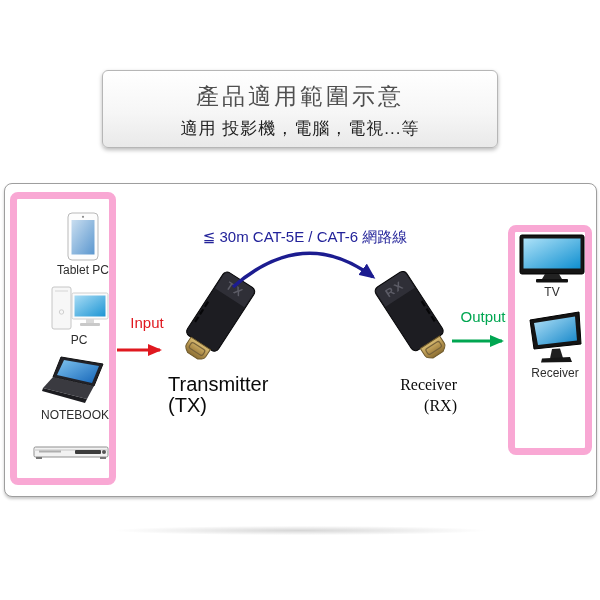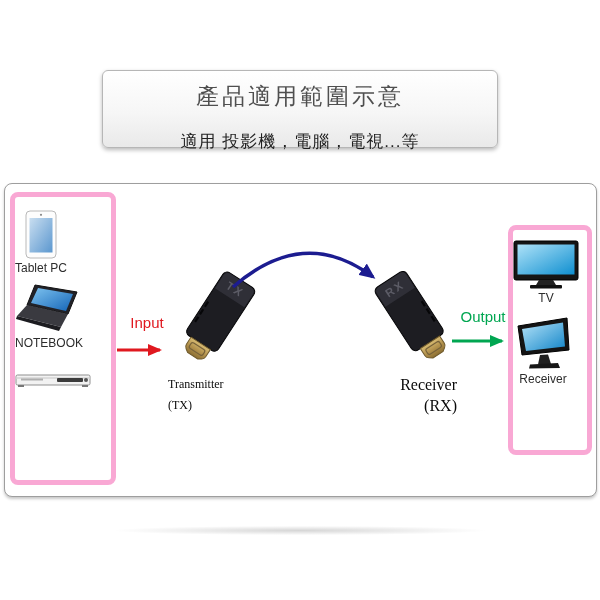--- a/index.html
+++ b/index.html
@@ -5,40 +5,40 @@
   html,body{margin:0;padding:0;background:#fff;}
   #stage{position:relative;width:600px;height:600px;background:#fff;overflow:hidden;
          font-family:"Liberation Sans",sans-serif;}
   .abs{position:absolute;}
 
   
   .title-box{left:102px;top:70px;width:394px;height:76px;border:1px solid #b6b6b6;border-radius:6px;
     background:linear-gradient(180deg,#ffffff 0%,#f6f6f6 55%,#e9e9e9 100%);
     box-shadow:0 2px 4px rgba(0,0,0,.28);text-align:center;}
   .title-main{margin-top:10px;font-size:23px;color:#4f4f4f;letter-spacing:3px;}
-  .title-sub{margin-top:18px;font-size:17px;color:#1f1f1f;letter-spacing:1px;}
+  .title-sub{margin-top:5px;font-size:17px;color:#1f1f1f;letter-spacing:1px;}
 
   
   .main-box{left:4px;top:183px;width:591px;height:312px;border:1px solid #9e9e9e;border-radius:8px;
     background:#fff;box-shadow:0 2px 3px rgba(0,0,0,.22);}
 
   
-  .panel{border:5px solid #f9a8d4;border-radius:8px;background:#fff;display:flex;
-    flex-direction:column;align-items:flex-start;box-sizing:border-box;}
+  .panel{border:7px solid #f9a8d4;border-radius:8px;background:#fff;display:flex;
+    flex-direction:column;align-items:flex-end;box-sizing:border-box;}
   .panel-left{left:10px;top:192px;width:106px;height:293px;padding-top:13px;}
-  .panel-right{left:508px;top:225px;width:84px;height:230px;padding-top:10px;}
+  .panel-right{left:508px;top:225px;width:84px;height:230px;padding-top:2px;}
   .dev-item{display:flex;flex-direction:column;align-items:center;}
   .dev-label{font-size:12px;color:#2d2d2d;text-align:center;margin-top:2px;line-height:13px;}
   .lbl-wrap{width:64px;}
 
   
   .cable-label{left:175px;top:228px;width:260px;text-align:center;font-size:15px;color:#23239a;}
   .input-label{left:118px;top:314px;width:58px;text-align:center;font-size:15px;color:#e0181f;}
   .output-label{left:450px;top:308px;width:66px;text-align:center;font-size:15px;color:#00a651;}
-  .tx-label{left:168px;top:374px;font-size:12px;color:#0a0a0a;line-height:21px;font-family:Liberation Serif, serif;}
+  .tx-label{left:168px;top:374px;font-size:20px;color:#0a0a0a;line-height:21px;}
   .rx-label{left:357px;top:374px;width:100px;text-align:right;font-size:16px;color:#0a0a0a;line-height:21px;font-family:Liberation Serif, serif;}
 
   .overlay{left:0;top:183px;pointer-events:none;}
   .shadow-band{left:40px;top:524px;width:520px;height:13px;
     background:radial-gradient(ellipse 50% 50% at 50% 50%,rgba(0,0,0,.16),rgba(0,0,0,0) 72%);}
 </style>
 </head>
 <body>
 
 <div id="stage">
@@ -60,20 +60,38 @@
               <stop offset="1" stop-color="#5b97cf"></stop>
             </linearGradient>
           </defs>
         <rect x="5" y="1" width="30" height="47" rx="4" fill="#fdfdfd" stroke="#b9b9b9"></rect>
         <circle cx="20" cy="4.8" r="1.1" fill="#8a8a8a"></circle>
         <rect x="8.5" y="8" width="23" height="34.5" fill="url(#gTab)"></rect>
       </svg>
       <div class="dev-label">Tablet PC</div>
     </div>
 
+    <div class="dev-item" style="margin-top:9px;">
+      <svg width="60" height="46" viewBox="0 0 60 46">
+        <defs>
+            <linearGradient id="gPc" x1="0" y1="0" x2="1" y2="1">
+          <stop offset="0" stop-color="#a8dcf5"></stop>
+              <stop offset="1" stop-color="#1c95d4"></stop>
+            </linearGradient>
+          </defs>
+        <rect x="3" y="1" width="19" height="42" rx="2" fill="#f7f7f7" stroke="#c6c6c6"></rect>
+        <rect x="6" y="4" width="13" height="2" fill="#e6e6e6"></rect>
+        <circle cx="12.5" cy="26" r="2.2" fill="none" stroke="#d0d0d0"></circle>
+        <rect x="23" y="7" width="36" height="26" rx="1.5" fill="#fbfbfb" stroke="#cfcfcf"></rect>
+        <rect x="25.5" y="9.5" width="31" height="21" fill="url(#gPc)"></rect>
+        <rect x="37" y="33" width="8" height="4" fill="#d9d9d9"></rect>
+        <rect x="31" y="37" width="20" height="3" rx="1" fill="#c9c9c9"></rect>
+      </svg>
+      <div class="dev-label">PC</div>
+    </div>
 
     <div class="dev-item" style="margin-top:8px;">
       <svg width="68" height="52" viewBox="0 0 68 52">
         <defs>
             <linearGradient id="gNb" x1="0" y1="0" x2="1" y2="1">
           <stop offset="0" stop-color="#7ec3ef"></stop>
               <stop offset="1" stop-color="#1565b8"></stop>
             </linearGradient>
           </defs>
         <polygon points="20,2 62,9 53,31 12,22" fill="#222228" stroke="#111"></polygon>
@@ -126,20 +144,21 @@
         <polygon points="5,9 54,1 56,33 9,38" fill="#141414" stroke="#000"></polygon>
         <polygon points="9,12 50,5.5 52,29.5 13,34" fill="url(#gMon)"></polygon>
         <polygon points="27,38 35,37.4 38,47 25,47.6" fill="#1f1f1f"></polygon>
         <polygon points="17,47.6 45,46 47,51 16,51.4" fill="#161616"></polygon>
       </svg>
       <div class="dev-label">Receiver</div>
     </div>
 
   </div>
 
+  <div class="abs cable-label">≦ 30m CAT-5E / CAT-6 網路線</div>
 
   <svg class="abs" style="left:157px;top:266px;" width="115" height="115" viewBox="0 0 115 115">
     <defs>
         <linearGradient id="goldTX" x1="0" y1="0" x2="0" y2="1">
       <stop offset="0" stop-color="#d9bd74"></stop>
           <stop offset="0.5" stop-color="#b3924d"></stop>
           <stop offset="1" stop-color="#8c6f33"></stop>
         </linearGradient>
       </defs>
     <g transform="rotate(33 57 55)">

